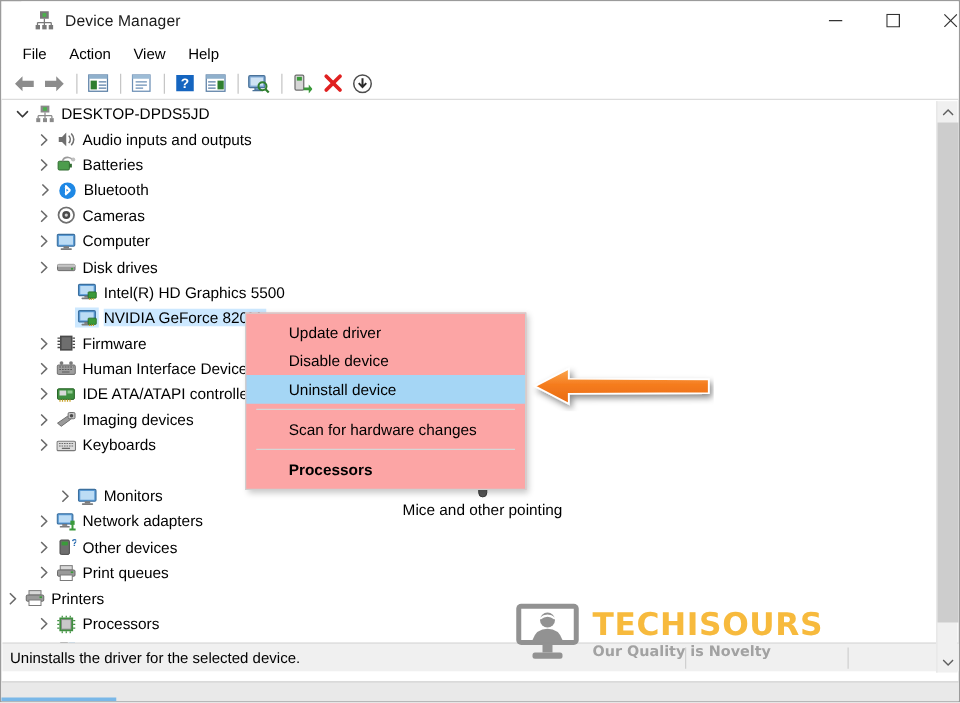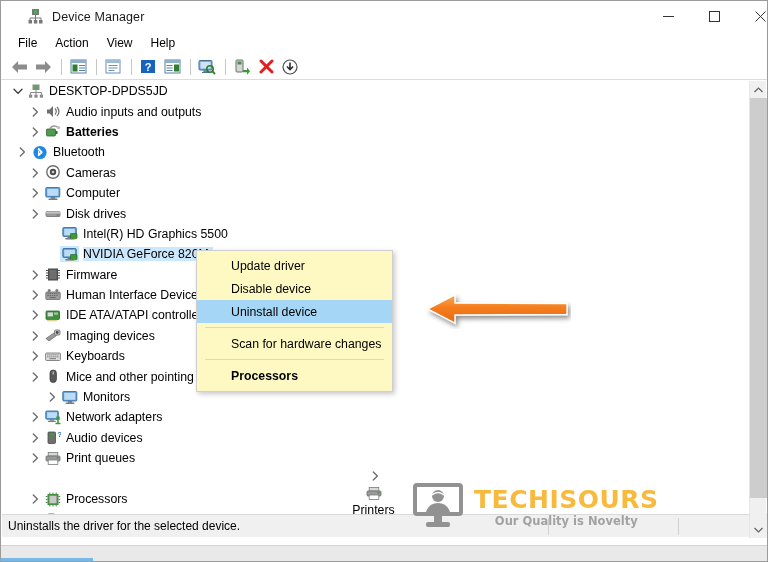--- a/index.html
+++ b/index.html
@@ -110,22 +110,22 @@
   .row.sel .lbl {
     background: #cce8ff;
     outline: none;
   }
   .row.sel .ico { background: #cce8ff; }
 
   
   .ctxmenu {
     position: absolute;
     left: 195px; top: 249px;
-    width: 197px;
-    background: #fef9c3;
+    width: 225px;
+    background: #fca5a5;
     border: 1px solid #cfcfcf;
     box-shadow: 2px 2px 5px rgba(0,0,0,.22);
     padding: 3px 0 4px 0;
     z-index: 30;
   }
   .ctxitem {
     height: 23px;
     display: flex; align-items: center;
     font-size: 12.3px; color: #000;
     padding-left: 34px;
@@ -148,21 +148,21 @@
 
   
   .watermark {
     position: absolute;
     left: 410px; top: 480px;
     display: flex; align-items: center;
     z-index: 5;
     opacity: .95;
   }
   .wm-mon { margin-right: 9px; }
-  .wm-txt { line-height: 1; text-align: center; }
+  .wm-txt { line-height: 1; }
   .wm-title {
     font-size: 25px; font-weight: bold;
     color: #f7b733; letter-spacing: .5px;
     font-family: "DejaVu Sans", sans-serif;
   }
   .wm-sub {
     font-size: 11.5px; font-weight: bold;
     color: #9e9e9e; margin-top: 4px;
     font-family: "DejaVu Sans", sans-serif;
   }
@@ -364,37 +364,37 @@
         </span>
         <span class="ico">
           <svg width="16" height="15" viewBox="0 0 16 15">
             <path d="M2 5.5 h2.6 L8 2 v11 L4.6 9.5 H2 Z" fill="#6f6f6f"></path>
             <path d="M10 4.5 q2.6 3 0 6" stroke="#6f6f6f" stroke-width="1.2" fill="none"></path>
             <path d="M12 2.8 q4 4.7 0 9.4" stroke="#6f6f6f" stroke-width="1.2" fill="none"></path>
           </svg>
         </span>
         <span class="lbl">Audio inputs and outputs</span>
       </div>
-      <div class="row" style="padding-left: 25px; font-weight: bold;">
+      <div class="row" style="padding-left: 25px;">
         <span class="chev">
           <svg width="7" height="10" viewBox="0 0 7 10">
             <path d="M1.3 1 L5.4 5 L1.3 9" stroke="#6b6b6b" stroke-width="1.35" fill="none" stroke-linecap="round" stroke-linejoin="round"></path>
           </svg>
         </span>
         <span class="ico">
           <svg width="16" height="15" viewBox="0 0 16 15">
             <rect x="1.5" y="5" width="9" height="7" rx="1" fill="#4c9c4c" stroke="#2f6b2f" stroke-width="0.8"></rect>
             <rect x="10.5" y="7" width="2" height="3" fill="#2f6b2f"></rect>
             <path d="M5 5 q1 -3.5 5 -3 q2 .2 3 2" stroke="#9a9a9a" stroke-width="1.4" fill="none"></path>
             <circle cx="13.6" cy="3.6" r="1.6" fill="#c0c0c0"></circle>
           </svg>
         </span>
         <span class="lbl">Batteries</span>
       </div>
-      <div class="row" style="padding-left: 12px;">
+      <div class="row" style="padding-left: 26px;">
         <span class="chev">
           <svg width="7" height="10" viewBox="0 0 7 10">
             <path d="M1.3 1 L5.4 5 L1.3 9" stroke="#6b6b6b" stroke-width="1.35" fill="none" stroke-linecap="round" stroke-linejoin="round"></path>
           </svg>
         </span>
         <span class="ico">
           <svg width="16" height="15" viewBox="0 0 16 15">
             <circle cx="8" cy="7.5" r="6.6" fill="#1e88e5"></circle>
             <path d="M6 4.3 L10 7.5 L6.6 10.7 L6.6 3.5 L10 6.8 L6 10" stroke="#fff" stroke-width="1.15" fill="none" stroke-linejoin="round"></path>
           </svg>
@@ -544,21 +544,21 @@
           </svg>
         </span>
         <span class="ico">
           <svg width="16" height="15" viewBox="0 0 16 15">
             <rect x="0.6" y="4" width="14.8" height="7.5" rx="1" fill="#dcdcdc" stroke="#7a7a7a" stroke-width="0.9"></rect>
             <path d="M2.2 5.8 h1.3 M4.2 5.8 h1.3 M6.2 5.8 h1.3 M8.2 5.8 h1.3 M10.2 5.8 h1.3 M12.2 5.8 h1.3 M2.2 7.8 h1.3 M4.2 7.8 h1.3 M6.2 7.8 h1.3 M8.2 7.8 h1.3 M10.2 7.8 h1.3 M12.2 7.8 h1.3 M4.5 9.7 h6.5" stroke="#6a6a6a" stroke-width="0.9"></path>
           </svg>
         </span>
         <span class="lbl">Keyboards</span>
       </div>
-      <div class="row" style="padding-left: 25px;">
+      <div class="row" style="padding-left: 25px; flex-direction: column;">
         <span class="chev">
           <svg width="7" height="10" viewBox="0 0 7 10">
             <path d="M1.3 1 L5.4 5 L1.3 9" stroke="#6b6b6b" stroke-width="1.35" fill="none" stroke-linecap="round" stroke-linejoin="round"></path>
           </svg>
         </span>
         <span class="ico">
           <svg width="16" height="15" viewBox="0 0 16 15">
             <rect x="5" y="1" width="6.4" height="12.5" rx="3.2" fill="#595959" stroke="#3a3a3a" stroke-width="0.8"></rect>
             <line x1="8.2" y1="2.6" x2="8.2" y2="5.6" stroke="#cfcfcf" stroke-width="1.1"></line>
           </svg>
@@ -605,39 +605,39 @@
             <path d="M1.3 1 L5.4 5 L1.3 9" stroke="#6b6b6b" stroke-width="1.35" fill="none" stroke-linecap="round" stroke-linejoin="round"></path>
           </svg>
         </span>
         <span class="ico">
           <svg width="16" height="15" viewBox="0 0 16 15">
             <rect x="3" y="2" width="7.5" height="11.5" rx="1" fill="#6e6e6e" stroke="#4a4a4a" stroke-width="0.8"></rect>
             <rect x="4.3" y="3.3" width="5" height="3" fill="#3a9a3a"></rect>
             <text x="12.2" y="6.6" font-size="8" font-weight="bold" fill="#2b6cb0" font-family="Liberation Sans, sans-serif">?</text>
           </svg>
         </span>
-        <span class="lbl">Audio devices</span>
+        <span class="lbl">Other devices</span>
       </div>
       <div class="row" style="padding-left: 25px;">
         <span class="chev">
           <svg width="7" height="10" viewBox="0 0 7 10">
             <path d="M1.3 1 L5.4 5 L1.3 9" stroke="#6b6b6b" stroke-width="1.35" fill="none" stroke-linecap="round" stroke-linejoin="round"></path>
           </svg>
         </span>
         <span class="ico">
           <svg width="16" height="15" viewBox="0 0 16 15">
             <rect x="3.2" y="1.5" width="9.6" height="3.6" fill="#d8d8d8" stroke="#7a7a7a" stroke-width="0.8"></rect>
             <rect x="1" y="5" width="14" height="5" rx="1" fill="#9a9a9a" stroke="#6a6a6a" stroke-width="0.8"></rect>
             <rect x="3.2" y="9" width="9.6" height="4.4" fill="#ffffff" stroke="#7a7a7a" stroke-width="0.8"></rect>
             <rect x="11.6" y="6.1" width="2" height="1.4" fill="#3a9a3a"></rect>
           </svg>
         </span>
         <span class="lbl">Print queues</span>
       </div>
-      <div class="row" style=" flex-direction: column;">
+      <div class="row" style="">
         <span class="chev">
           <svg width="7" height="10" viewBox="0 0 7 10">
             <path d="M1.3 1 L5.4 5 L1.3 9" stroke="#6b6b6b" stroke-width="1.35" fill="none" stroke-linecap="round" stroke-linejoin="round"></path>
           </svg>
         </span>
         <span class="ico">
           <svg width="16" height="15" viewBox="0 0 16 15">
             <rect x="3.2" y="1.5" width="9.6" height="3.6" fill="#d8d8d8" stroke="#7a7a7a" stroke-width="0.8"></rect>
             <rect x="1" y="5" width="14" height="5" rx="1" fill="#9a9a9a" stroke="#6a6a6a" stroke-width="0.8"></rect>
             <rect x="3.2" y="9" width="9.6" height="4.4" fill="#ffffff" stroke="#7a7a7a" stroke-width="0.8"></rect>

